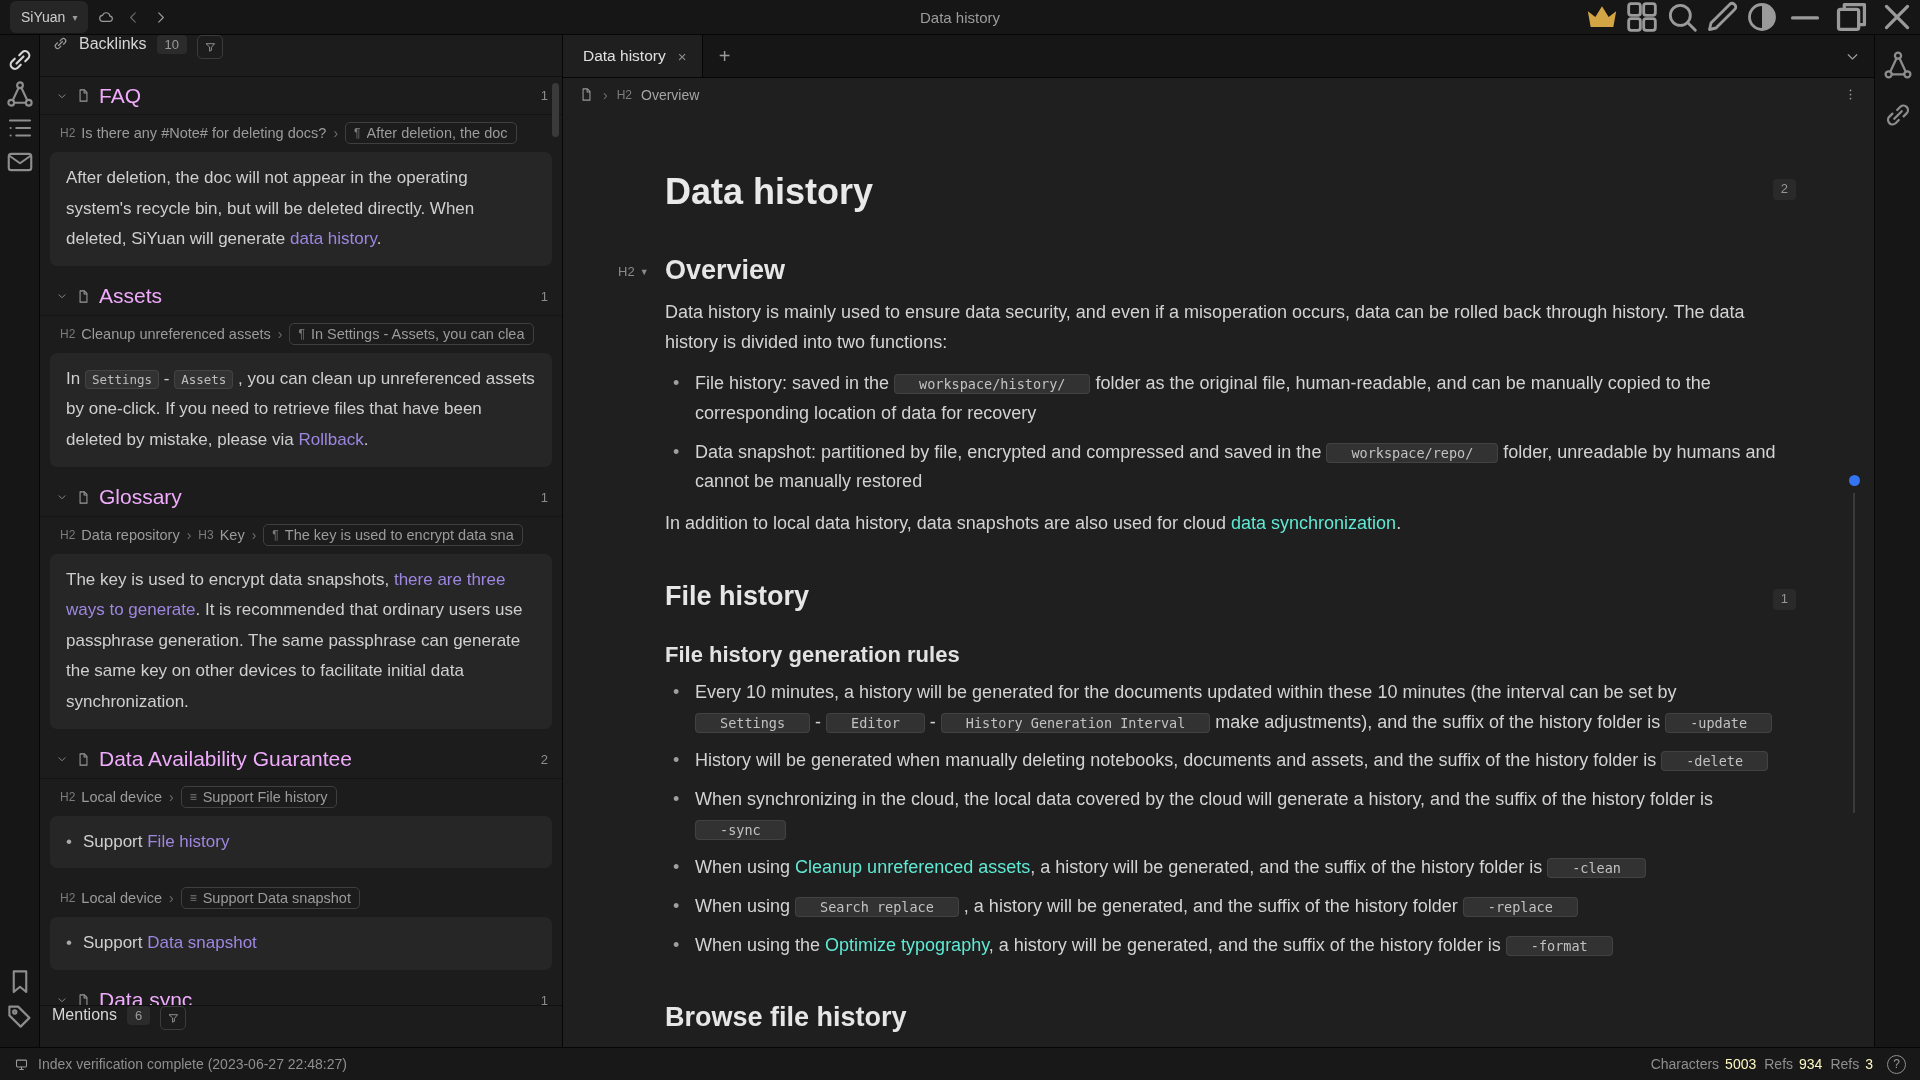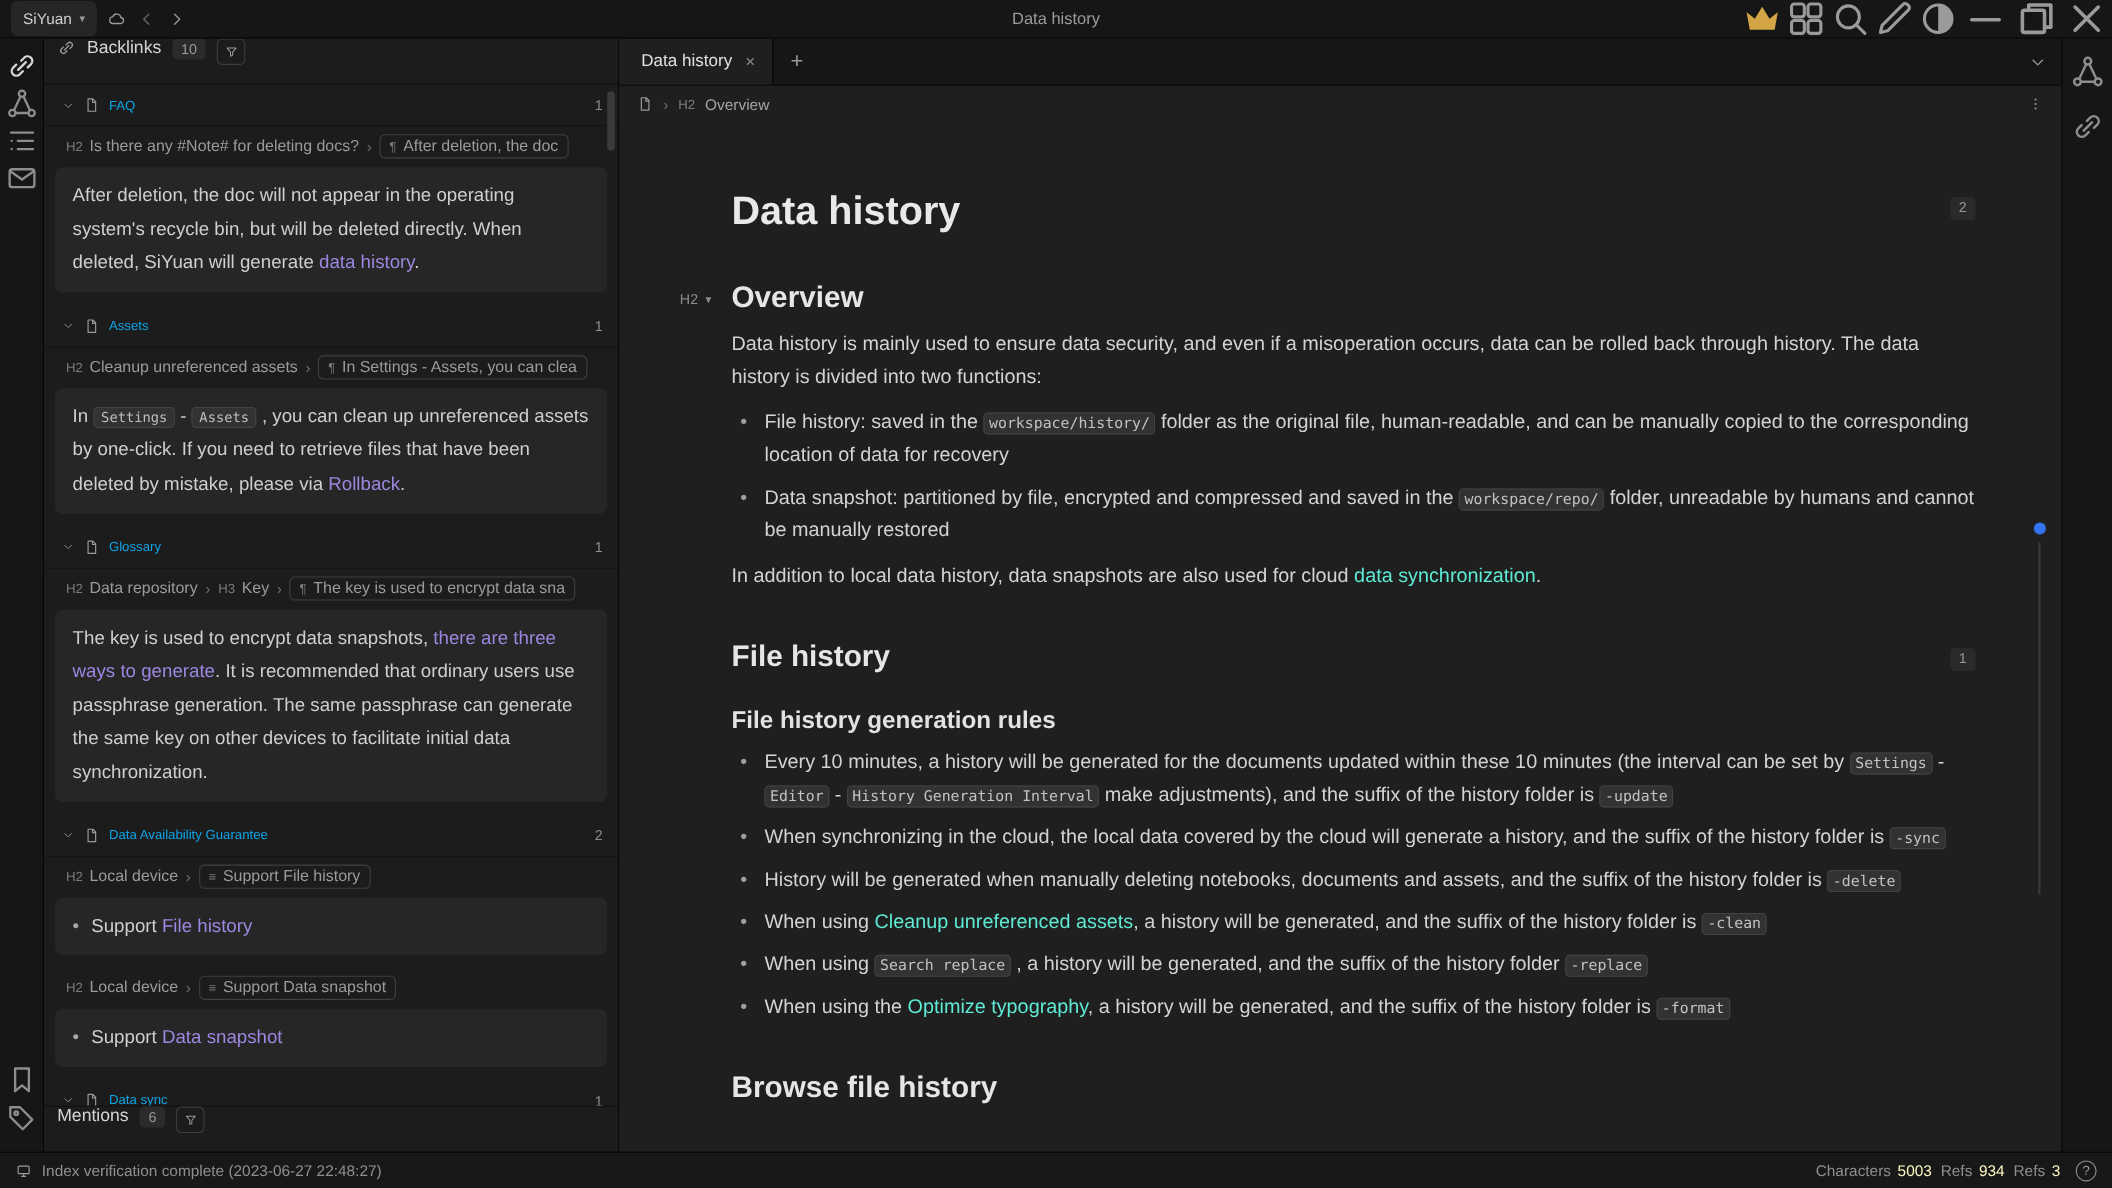--- a/index.html
+++ b/index.html
@@ -41,21 +41,21 @@
   .panel-title{font-size:16px;color:#d6d6d6}
   .count-chip{background:#2b2b2b;color:#9a9a9a;font-size:13px;padding:2px 8px;border-radius:4px}
   .filter-btn{width:26px;height:24px;border:1px solid #3c3c3c;border-radius:5px;display:flex;align-items:center;justify-content:center;color:#9a9a9a}
   .filter-btn svg{width:13px;height:13px}
   .panel-scroll{flex:1;overflow:hidden;position:relative}
   .panel-thumb{position:absolute;right:3px;top:6px;width:7px;height:54px;background:#3a3a3a;border-radius:4px}
 
   .bl-head{height:38px;display:flex;align-items:center;gap:8px;padding:0 14px 0 16px;border-bottom:1px solid #141414}
   .bl-chev svg{width:12px;height:12px}
   .bl-docic svg{width:15px;height:15px}
-  .bl-doc-name{font-size:12px;color:#0ea5e9}
+  .bl-doc-name{font-size:21px;color:#f0abfc}
   .bl-count{margin-left:auto;font-size:13px;color:#8d8d8d}
   .bl-crumb{display:flex;align-items:center;gap:7px;padding:7px 14px 4px 20px;overflow:hidden;white-space:nowrap}
   .bl-ci{display:inline-flex;align-items:center;gap:6px;color:#9b9b9b;font-size:14.5px;min-width:0}
   .bl-ci.boxed{border:1px solid #3f3f3f;border-radius:5px;padding:2px 8px;overflow:hidden;flex:0 1 auto}
   .bl-badge{color:#7b7b7b;font-size:12px;flex:0 0 auto}
   .bl-ct{overflow:hidden;white-space:nowrap}
   .bl-sep{color:#6e6e6e;font-size:14px}
   .bl-card{background:#262626;border-radius:7px;margin:4px 10px 12px 10px;padding:11px 16px;font-size:17px;line-height:1.8;color:#cfcfcf;display:flex;gap:11px;align-items:flex-start}
   .bl-bullet{color:#a8a8a8;flex:0 0 auto;line-height:1.8}
   .bl-card-text{min-width:0}
@@ -79,21 +79,21 @@
   .doc-h2{font-size:27px;font-weight:bold;color:#e6e6e6;margin:42px 0 12px;position:relative}
   .doc-h3{font-size:22px;font-weight:bold;color:#e2e2e2;margin:30px 0 10px;position:relative}
   .doc-p{margin:12px 0;line-height:1.65;position:relative}
   .gutter{position:absolute;left:-47px;top:9px;display:inline-flex;align-items:center;gap:5px;color:#8a8a8a;font-size:13px;font-weight:normal}
   .g-arrow{font-size:9px;color:#8a8a8a}
   .ref-count{position:absolute;right:0;top:8px;font-size:13px;font-weight:normal;background:#2a2a2a;color:#969696;border-radius:4px;padding:2px 8px;line-height:1.3}
   .doc-ul{list-style:none;margin:4px 0 12px}
   .doc-li{position:relative;margin:9px 0 9px 30px;line-height:1.65}
   .doc-li::before{content:"•";position:absolute;left:-22px;top:0;color:#9f9f9f}
   .doc .ref-link{color:#5eead4}
-  .doc .inline-code,.doc .inline-kbd{font-family:"DejaVu Sans Mono","Liberation Mono",monospace;font-size:13.5px;background:#323232;border:1px solid #424242;border-radius:4px;padding:1px 4px;color:#c2c2c2;white-space:nowrap}
+  .doc .inline-code,.doc .inline-kbd{font-family:"DejaVu Sans Mono","Liberation Mono",monospace;font-size:13.5px;background:#323232;border:1px solid #424242;border-radius:4px;padding:1px 24px;color:#c2c2c2;white-space:nowrap}
   .scroll-dot{position:absolute;right:14px;top:364px;width:11px;height:11px;border-radius:50%;background:#3574f0}
   .scroll-line{position:absolute;right:19px;top:382px;width:2px;height:320px;background:#3a3a3a}
 
   
   .statusbar{flex:0 0 33px;background:#181818;border-top:1px solid #060606;display:flex;align-items:center;padding:0 14px;font-size:14px;color:#8f8f8f}
   .sb-left{display:flex;align-items:center;gap:9px}
   .sb-right{margin-left:auto;display:flex;align-items:center;gap:8px}
   .sb-metric{display:flex;align-items:flex-start;gap:6px}
   .sb-val{color:#fef9c3}
   .help-circle{width:19px;height:19px;border:1.5px solid #8f8f8f;border-radius:50%;display:flex;align-items:center;justify-content:center;font-size:12px;color:#9a9a9a;margin-left:6px}
@@ -449,22 +449,22 @@
             <div class="doc-p"><span class="block-text"><span class="t-run">Data history is mainly used to ensure data security, and even if a misoperation occurs, data can be rolled back through history. The data history is divided into two functions:</span></span></div>
             <ul class="doc-ul">
               <li class="doc-li"><span class="li-text"><span class="t-run">File history: saved in the </span><span class="inline-code">workspace/history/</span><span class="t-run"> folder as the original file, human-readable, and can be manually copied to the corresponding location of data for recovery</span></span></li>
               <li class="doc-li"><span class="li-text"><span class="t-run">Data snapshot: partitioned by file, encrypted and compressed and saved in the </span><span class="inline-code">workspace/repo/</span><span class="t-run"> folder, unreadable by humans and cannot be manually restored</span></span></li>
             </ul>
             <div class="doc-p"><span class="block-text"><span class="t-run">In addition to local data history, data snapshots are also used for cloud </span><span class="ref-link">data synchronization</span><span class="t-run">.</span></span></div>
             <div class="doc-h2"><span class="block-text"><span class="t-run">File history</span></span><span class="ref-count">1</span></div>
             <div class="doc-h3"><span class="block-text"><span class="t-run">File history generation rules</span></span></div>
             <ul class="doc-ul">
               <li class="doc-li"><span class="li-text"><span class="t-run">Every 10 minutes, a history will be generated for the documents updated within these 10 minutes (the interval can be set by </span><span class="inline-kbd">Settings</span><span class="t-run"> - </span><span class="inline-kbd">Editor</span><span class="t-run"> - </span><span class="inline-kbd">History Generation Interval</span><span class="t-run"> make adjustments), and the suffix of the history folder is </span><span class="inline-code">-update</span></span></li>
+              <li class="doc-li"><span class="li-text"><span class="t-run">History will be generated when manually deleting notebooks, documents and assets, and the suffix of the history folder is </span><span class="inline-code">-delete</span></span></li>
               <li class="doc-li"><span class="li-text"><span class="t-run">When synchronizing in the cloud, the local data covered by the cloud will generate a history, and the suffix of the history folder is </span><span class="inline-code">-sync</span></span></li>
-              <li class="doc-li"><span class="li-text"><span class="t-run">History will be generated when manually deleting notebooks, documents and assets, and the suffix of the history folder is </span><span class="inline-code">-delete</span></span></li>
               <li class="doc-li"><span class="li-text"><span class="t-run">When using </span><span class="ref-link">Cleanup unreferenced assets</span><span class="t-run">, a history will be generated, and the suffix of the history folder is </span><span class="inline-code">-clean</span></span></li>
               <li class="doc-li"><span class="li-text"><span class="t-run">When using </span><span class="inline-kbd">Search replace</span><span class="t-run"> , a history will be generated, and the suffix of the history folder </span><span class="inline-code">-replace</span></span></li>
               <li class="doc-li"><span class="li-text"><span class="t-run">When using the </span><span class="ref-link">Optimize typography</span><span class="t-run">, a history will be generated, and the suffix of the history folder is </span><span class="inline-code">-format</span></span></li>
             </ul>
             <div class="doc-h2"><span class="block-text"><span class="t-run">Browse file history</span></span></div>
           </div>
         <div class="scroll-dot"></div>
         <div class="scroll-line"></div>
       </div>
     </section>

